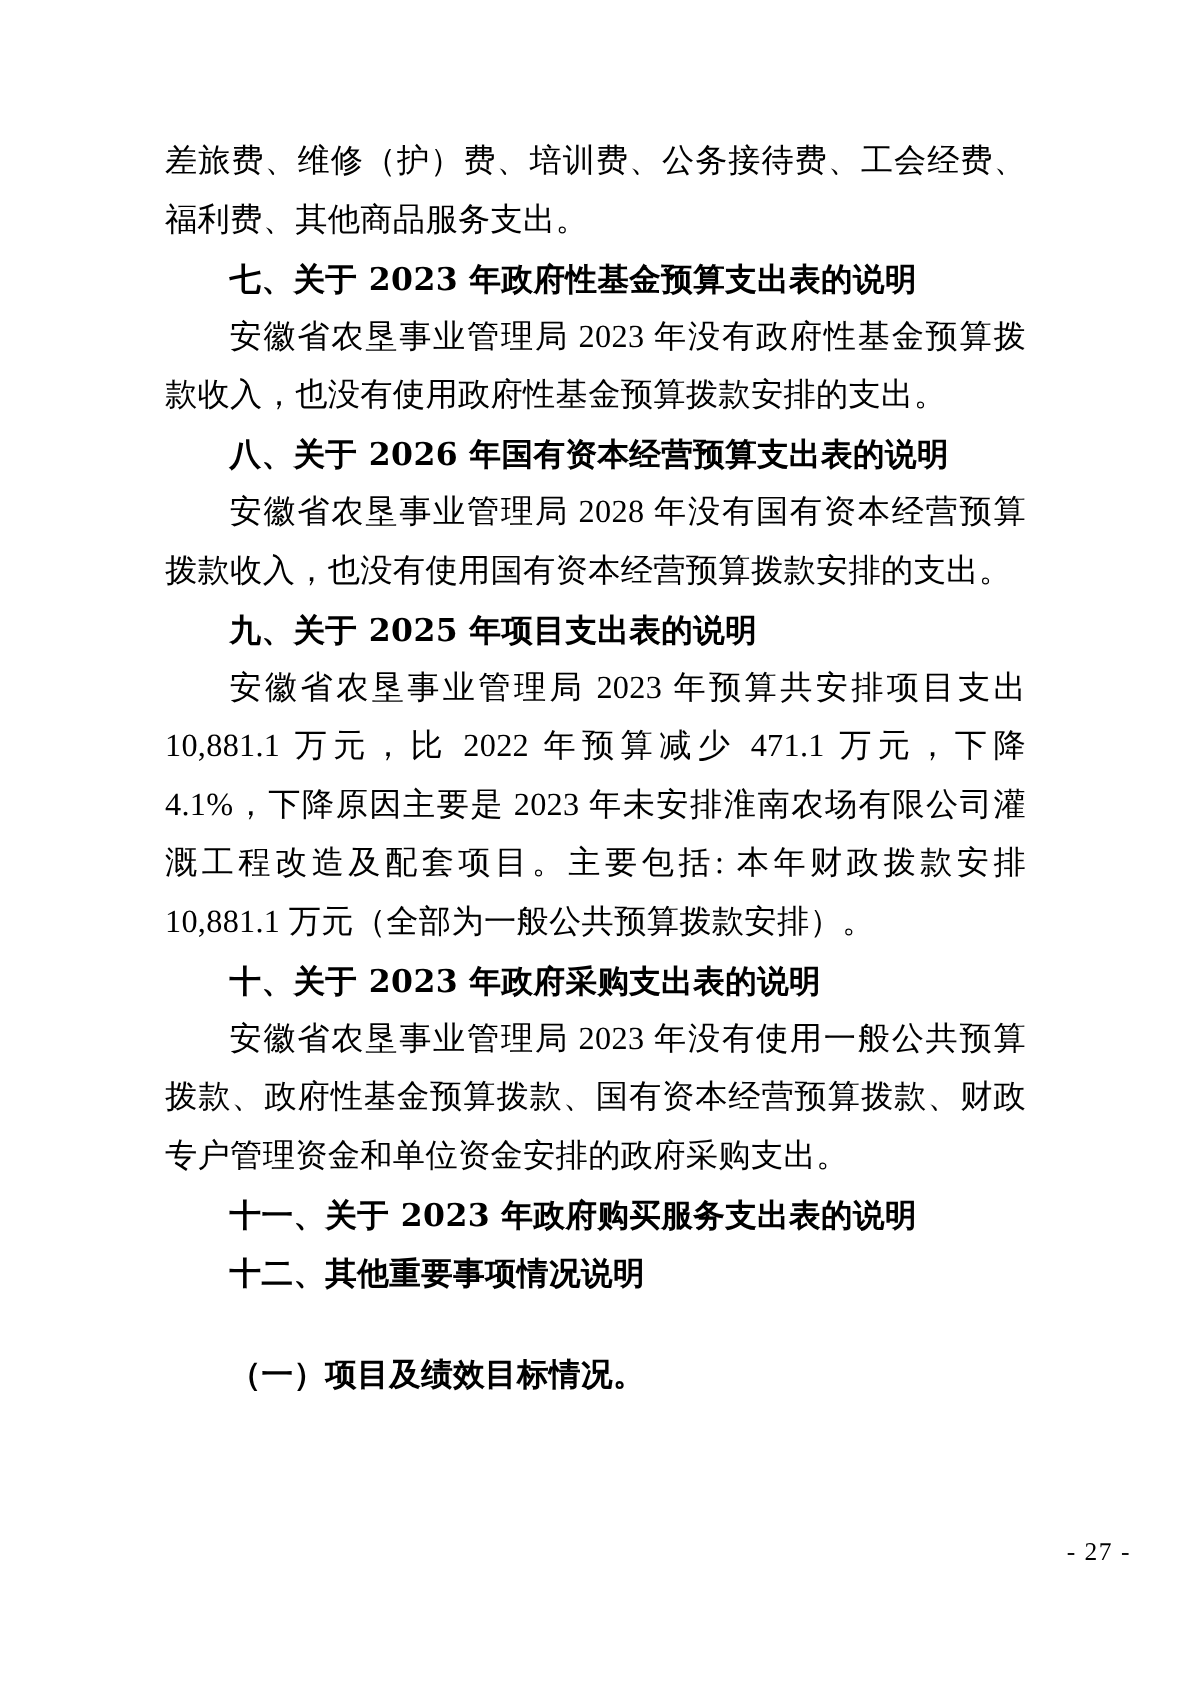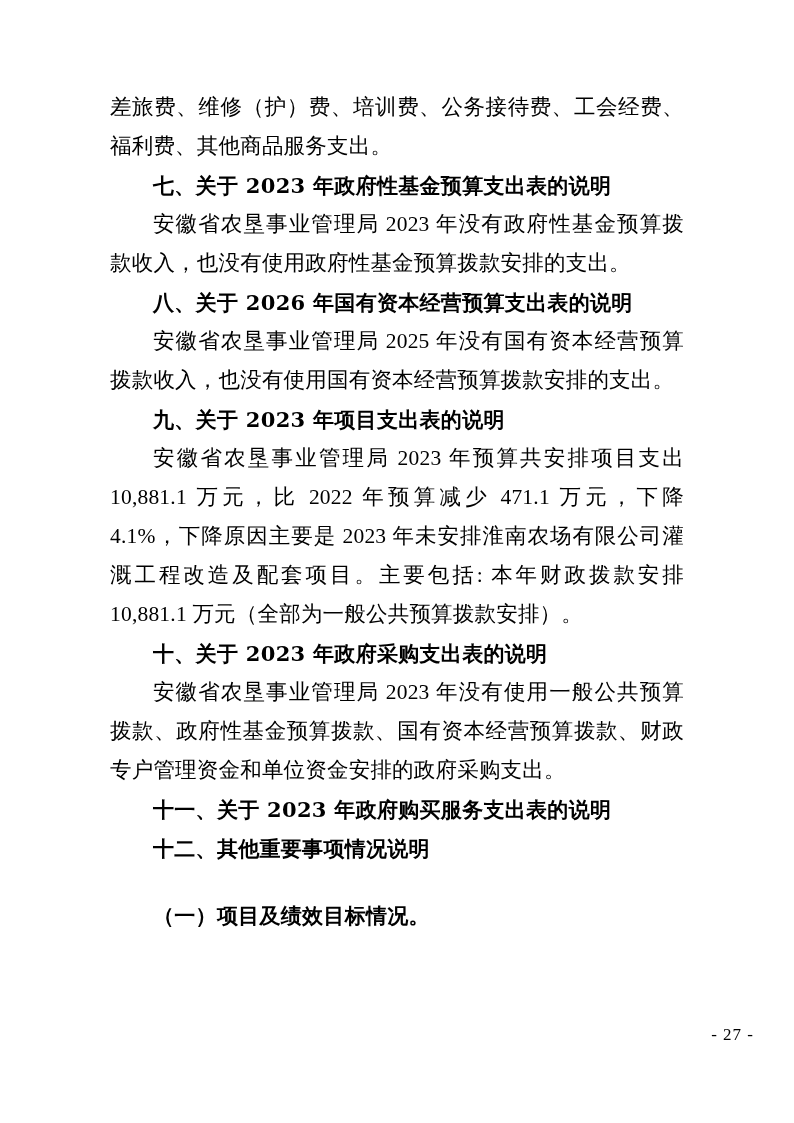--- a/index.html
+++ b/index.html
@@ -75,23 +75,23 @@
   <div class="doc-body">
 
     <p class="para">差旅费、维修（护）费、培训费、公务接待费、工会经费、福利费、其他商品服务支出。</p>
 
     <p class="heading">七、关于 2023 年政府性基金预算支出表的说明</p>
 
     <p class="indent2">安徽省农垦事业管理局 2023 年没有政府性基金预算拨款收入，也没有使用政府性基金预算拨款安排的支出。</p>
 
     <p class="heading">八、关于 2026 年国有资本经营预算支出表的说明</p>
 
-    <p class="indent2">安徽省农垦事业管理局 2025 年没有国有资本经营预算拨款收入，也没有使用国有资本经营预算拨款安排的支出。</p>
+    <p class="indent2">安徽省农垦事业管理局 2028 年没有国有资本经营预算拨款收入，也没有使用国有资本经营预算拨款安排的支出。</p>
 
-    <p class="heading">九、关于 2023 年项目支出表的说明</p>
+    <p class="heading">九、关于 2025 年项目支出表的说明</p>
 
     <p class="indent2">安徽省农垦事业管理局 2023 年预算共安排项目支出 10,881.1 万元，比 2022 年预算减少 471.1 万元，下降 4.1%，下降原因主要是 2023 年未安排淮南农场有限公司灌溉工程改造及配套项目。主要包括: 本年财政拨款安排 10,881.1 万元（全部为一般公共预算拨款安排）。</p>
 
     <p class="heading">十、关于 2023 年政府采购支出表的说明</p>
 
     <p class="indent2">安徽省农垦事业管理局 2023 年没有使用一般公共预算拨款、政府性基金预算拨款、国有资本经营预算拨款、财政专户管理资金和单位资金安排的政府采购支出。</p>
 
     <p class="heading">十一、关于 2023 年政府购买服务支出表的说明</p>
 
 

